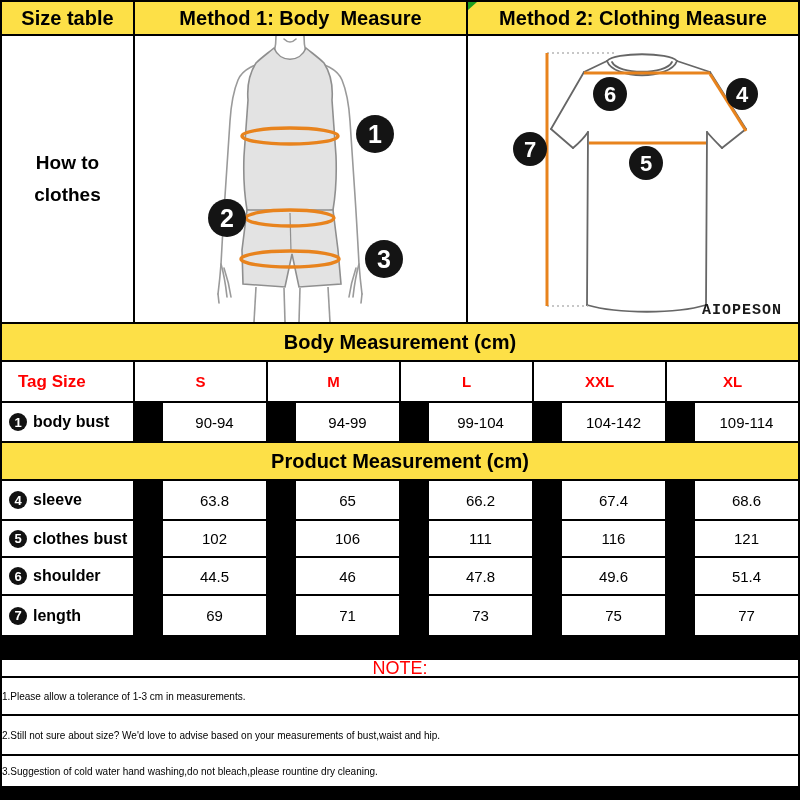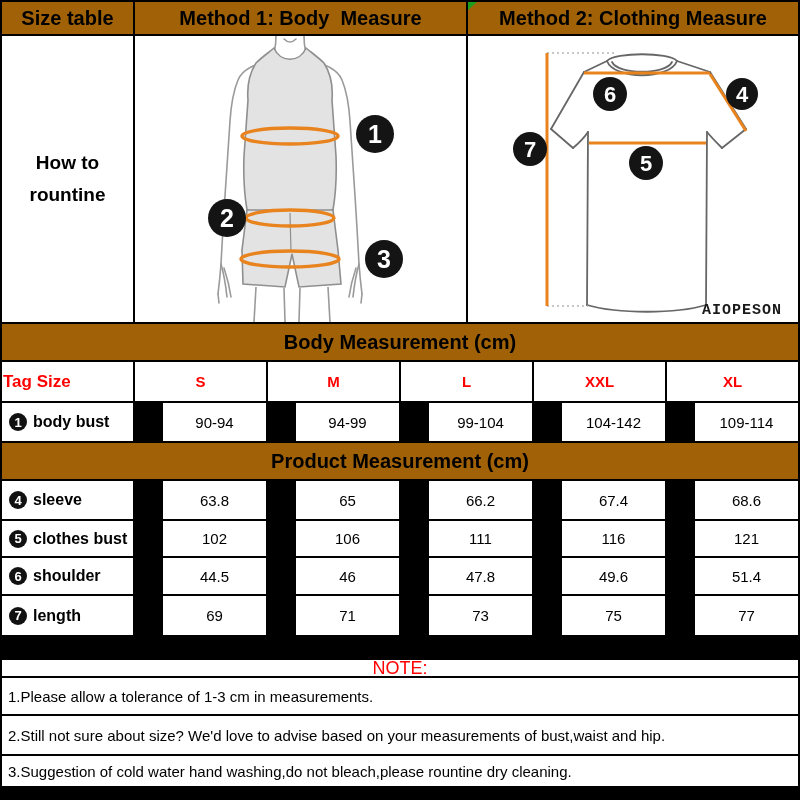--- a/index.html
+++ b/index.html
@@ -5,46 +5,46 @@
   html,body{margin:0;padding:0;background:#fff;}
   #frame{
     width:800px;height:800px;background:#000;box-sizing:border-box;
     padding:2px;display:flex;flex-direction:column;gap:2px;
     font-family:"Liberation Sans",sans-serif;overflow:hidden;
   }
   .row{flex:0 0 auto;display:grid;gap:2px;}
   .cols-top{grid-template-columns:131px 331px 1fr;}
   .cols-table{grid-template-columns:131px repeat(5,1fr);}
   .cell{background:#fff;display:flex;align-items:center;justify-content:center;overflow:hidden;}
-  .gray{background:#a16207;}
+  .gray{background:#fde047;}
   .hdr{font-weight:bold;font-size:20px;color:#000;white-space:pre;}
   .band-title{font-weight:bold;font-size:20px;color:#000;}
   .r-header{height:32px;}
   .r-illus{height:286px;}
   .r-band{height:36px;}
   .r-tag{height:39px;}
   .r-bodybust{height:38px;}
   .r-sleeve{height:38px;}
   .r-cbust{height:35px;}
   .r-shoulder{height:36px;}
   .r-length{height:39px;}
   .r-note-title{height:39px;}
   .r-note1{height:36px;}
   .r-note2{height:38px;}
   .r-note3{height:30px;}
   .red{color:#ff0000;}
-  .tag-label{font-weight:bold;font-size:17px;justify-content:flex-start;padding-left:1px;}
+  .tag-label{font-weight:bold;font-size:17px;justify-content:flex-start;padding-left:16px;}
   .size-col{font-weight:bold;font-size:15px;}
   .val{font-size:15px;color:#000;margin-left:28px;}
   .row-label{justify-content:flex-start;padding-left:7px;gap:6px;font-weight:bold;font-size:16px;color:#000;}
   .mk{flex:0 0 auto;width:18px;height:18px;border-radius:50%;background:#111;color:#fff;
       display:inline-flex;align-items:center;justify-content:center;
       font-size:13px;font-weight:bold;line-height:1;}
   .note-title{font-size:18px;margin-top:23px;}
-  .note-line{justify-content:flex-start;padding-left:6px;font-size:15px;color:#000;}
+  .note-line{justify-content:flex-start;font-size:10px;color:#000;}
   .howto{flex-direction:column;font-weight:bold;font-size:19px;line-height:1.7;color:#000;}
   .m2{position:relative;}
   .corner{position:absolute;left:0;top:0;width:0;height:0;
           border-top:8px solid #1e9e1e;border-right:9px solid transparent;}
   svg text.num{font-family:"Liberation Sans",sans-serif;font-weight:bold;fill:#fff;}
   svg text.brand{font-family:"Liberation Mono",monospace;font-weight:bold;fill:#1a1a1a;letter-spacing:1px;}
 </style>
 </head>
 <body>
 
@@ -55,21 +55,21 @@
     <div class="cell gray hdr">Method 1: Body  Measure</div>
     <div class="cell gray hdr m2">
       <div class="corner"></div>
       <span>Method 2: Clothing Measure</span>
     </div>
   </div>
 
   <div class="row cols-top r-illus">
     <div class="cell howto">
       <div>How to</div>
-      <div>rountine</div>
+      <div>clothes</div>
     </div>
 
     <div class="cell">
       <svg width="331" height="286" viewBox="0 0 331 286">
         <g stroke="#9a9a9a" stroke-width="1.6" fill="none" stroke-linecap="round">
           <path d="M141,0 C141,10 140,18 135,24"></path>
           <path d="M169,0 C169,10 170,18 175,24"></path>
           <path d="M149,3 Q155,9 161,3"></path>
           <path d="M135,24 C122,28 108,32 103,44 C98,56 96,70 95,85 L90,160 C88,190 87,210 86,228 C85,242 84,250 83,258"></path>
           <path d="M86,228 C90,242 91,252 92,261 M89,232 C93,244 95,254 96,261 M83,258 L84,267"></path>

